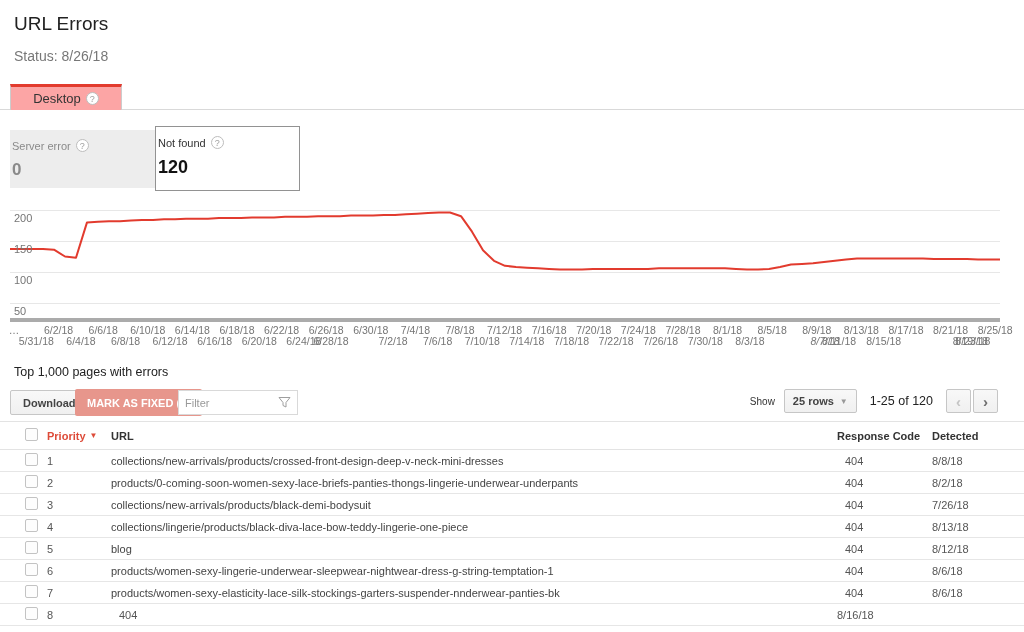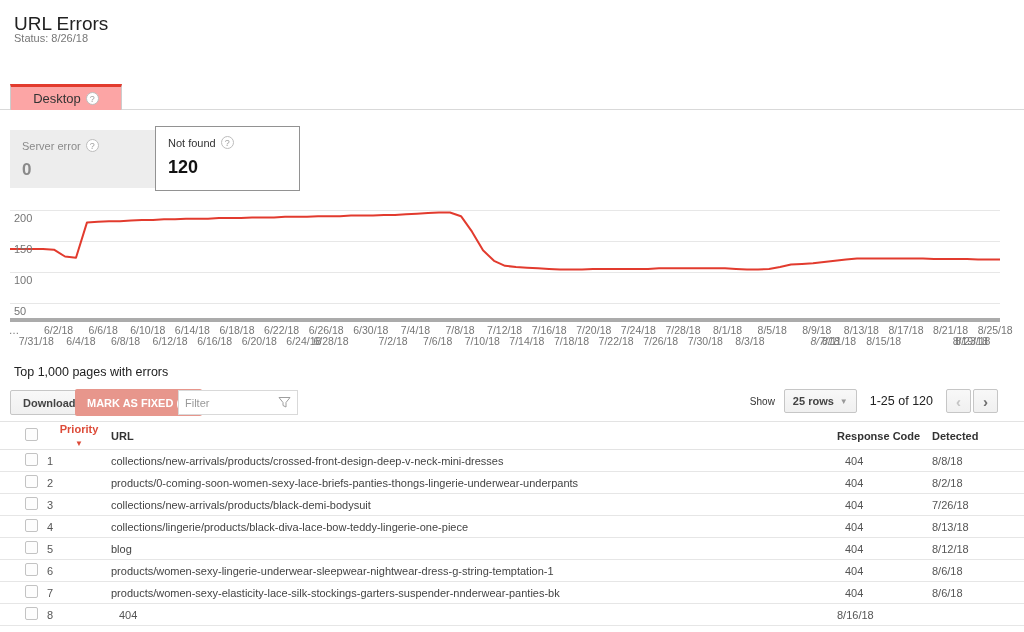--- a/index.html
+++ b/index.html
@@ -2,34 +2,34 @@
 <html><head>
 <meta charset="utf-8">
 <style>
   * { margin:0; padding:0; box-sizing:border-box; }
   html,body { width:1024px; height:632px; background:#fff; overflow:hidden;
               font-family:"Liberation Sans", sans-serif; color:#333; }
   .page { position:relative; width:1024px; height:632px; }
 
   
   .title { position:absolute; left:14px; top:13px; font-size:19px; font-weight:400; color:#222; }
-  .status { position:absolute; left:14px; top:32px; font-size:11px; color:#777;text-align:right; }
+  .status { position:absolute; left:14px; top:48px; font-size:14px; color:#777;text-align:right; }
 
   
   .tab-rule { position:absolute; left:0; right:0; top:109px; height:1px; background:#d9d9d9; }
   .tab { position:absolute; left:10px; top:84px; width:112px; height:26px; background:#fca5a5;
          border-left:1px solid #ccc; border-right:1px solid #ccc; border-top:3px solid #e23b2e;
          z-index:2; display:flex; align-items:center; justify-content:center; gap:5px;
          font-size:13px; color:#333; }
   .help { display:inline-flex; align-items:center; justify-content:center;
           width:13px; height:13px; border:1px solid #bdbdbd; border-radius:50%;
           font-size:9px; color:#9e9e9e; background:#fff; flex:0 0 auto; }
 
   
-  .box { position:absolute; padding:9px 12px; font-size:11px; }
+  .box { position:absolute; padding:9px 2px; font-size:11px; }
   .box .lbl { display:flex; align-items:center; gap:5px; }
   .box .val { margin-top:8px; font-size:17px; font-weight:bold; }
   .box-server { left:10px; top:130px; width:145px; height:58px; background:#ededed; color:#8a8a8a; }
   .box-server .val { color:#8a8a8a; }
   .box-notfound { left:155px; top:126px; width:145px; height:65px; background:#fff;
                   border:1px solid #929292; color:#333; z-index:1; }
   .box-notfound .val { color:#111; font-size:18px; }
 
   
   .chart { position:absolute; left:10px; top:210px; width:990px; height:112px; }
@@ -64,21 +64,21 @@
             border:1px solid #c6c6c6; border-radius:2px; background:linear-gradient(#f8f8f8,#f0f0f0);
             font-size:15px; font-weight:bold; cursor:pointer; }
   .pg-prev { color:#c4c4c4; }
   .pg-next { color:#6e6e6e; }
 
   
   .grid-row { display:grid; grid-template-columns:47px 64px 1fr 95px 92px; align-items:center; }
   .thead { position:absolute; left:0; right:0; top:421px; height:29px;
            border-top:1px solid #e3e3e3; border-bottom:1px solid #e3e3e3;
            font-size:11px; font-weight:bold; color:#333; }
-  .th-priority { color:#dd4b39; display:flex; align-items:center; gap:4px; cursor:pointer;flex-direction:column; }
+  .th-priority { color:#dd4b39; display:flex; align-items:center; gap:4px; cursor:pointer; }
   .th-priority .caret { font-size:8px; color:#dd4b39; }
   .checkbox { display:inline-block; width:13px; height:13px; margin-left:25px;
               border:1px solid #c3c3c3; border-radius:2px; background:#fdfdfd; cursor:pointer; }
   .tbody { position:absolute; left:0; right:0; top:450px; }
   .trow { height:22px; border-bottom:1px solid #e6e6e6; font-size:11px; color:#555; }
   .trow .cell-url { color:#444; cursor:pointer; }
   .trow .cell-code { padding-left:8px; }
 </style>
 </head>
 <body>
@@ -120,21 +120,21 @@
       </svg>
     <div id="y-labels">
         <span class="ylab" style="top: 2px;">200</span>
         <span class="ylab" style="top: 33px;">150</span>
         <span class="ylab" style="top: 64px;">100</span>
         <span class="ylab" style="top: 95px;">50</span>
       </div>
   </div>
   <div class="xlabels" id="x-labels">
       <span class="xlab" style="left: 4px; top: 0px;">…</span>
-      <span class="xlab" style="left: 26.3px; top: 11px;">7/31/18</span>
+      <span class="xlab" style="left: 26.3px; top: 11px;">5/31/18</span>
       <span class="xlab" style="left: 48.6px; top: 0px;">6/2/18</span>
       <span class="xlab" style="left: 70.9px; top: 11px;">6/4/18</span>
       <span class="xlab" style="left: 93.2px; top: 0px;">6/6/18</span>
       <span class="xlab" style="left: 115.5px; top: 11px;">6/8/18</span>
       <span class="xlab" style="left: 137.8px; top: 0px;">6/10/18</span>
       <span class="xlab" style="left: 160.1px; top: 11px;">6/12/18</span>
       <span class="xlab" style="left: 182.4px; top: 0px;">6/14/18</span>
       <span class="xlab" style="left: 204.7px; top: 11px;">6/16/18</span>
       <span class="xlab" style="left: 227px; top: 0px;">6/18/18</span>
       <span class="xlab" style="left: 249.3px; top: 11px;">6/20/18</span>

